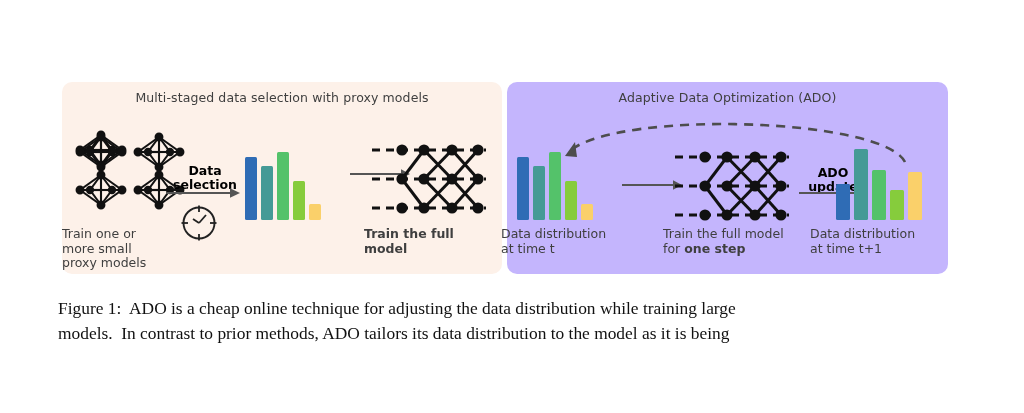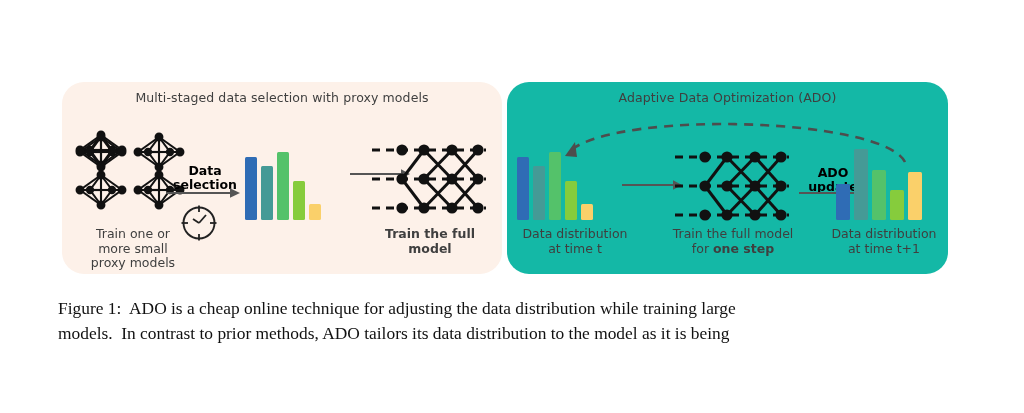--- a/index.html
+++ b/index.html
@@ -8,37 +8,37 @@
     background:#ffffff;
     font-family:"DejaVu Sans", sans-serif;
     overflow:hidden;
   }
   .figure{position:relative;width:1024px;height:413px;}
 
   
   .panel{
     position:absolute;
     top:82px;height:192px;
-    border-radius:22px;
+    border-radius:10px;
   }
   #panel-left{left:62px;width:440px;background:#fdf1e9;}
-  #panel-right{left:507px;width:441px;background:#14b8a6;}
+  #panel-right{left:507px;width:441px;background:#c4b5fd;}
 
   .panel-title{
     position:absolute;top:8px;left:0;width:100%;
     text-align:center;
     font-size:12.5px;color:#3f3f3f;
     letter-spacing:.1px;
   }
 
   
   .stage{position:absolute;}
   .stage-caption{
     position:absolute;
-    text-align:center;
+    text-align:left;
     font-size:12.5px;line-height:14.5px;
     color:#3f3f3f;
     white-space:pre-line;
   }
   .stage-caption b{font-weight:bold;}
 
   
   .barchart{position:absolute;display:flex;align-items:flex-end;}
   .bar{border-radius:1.5px;}
 

